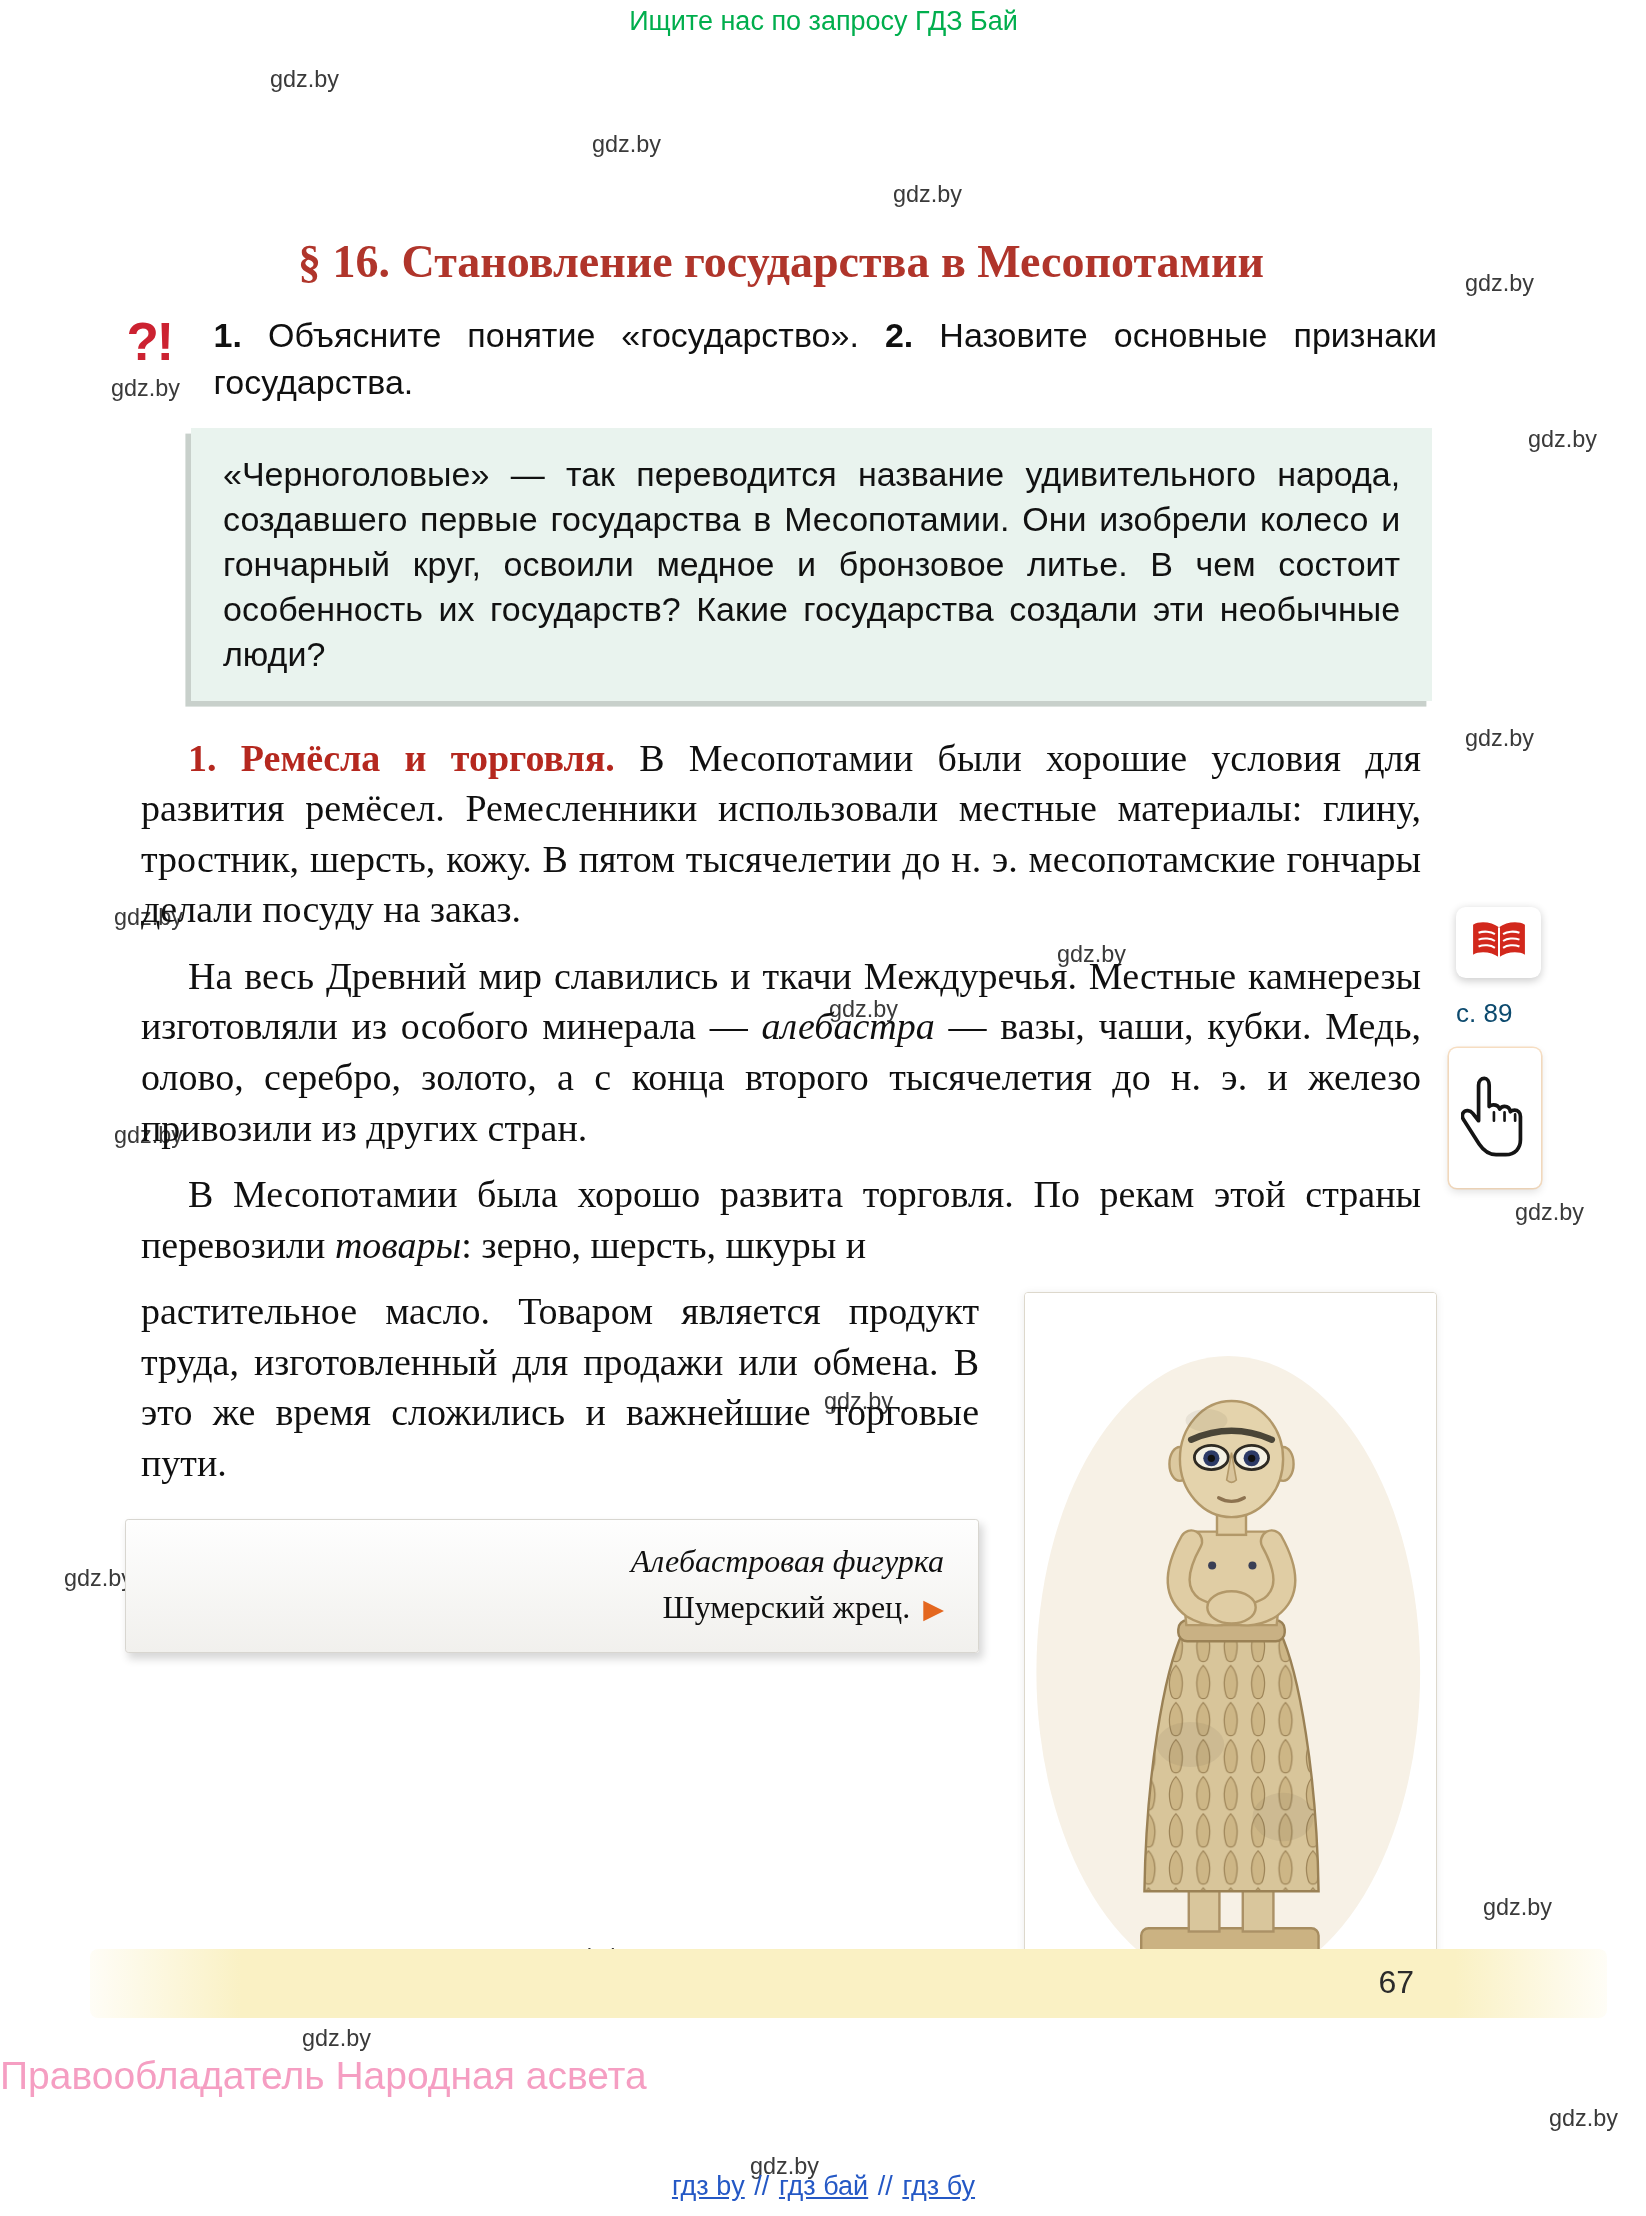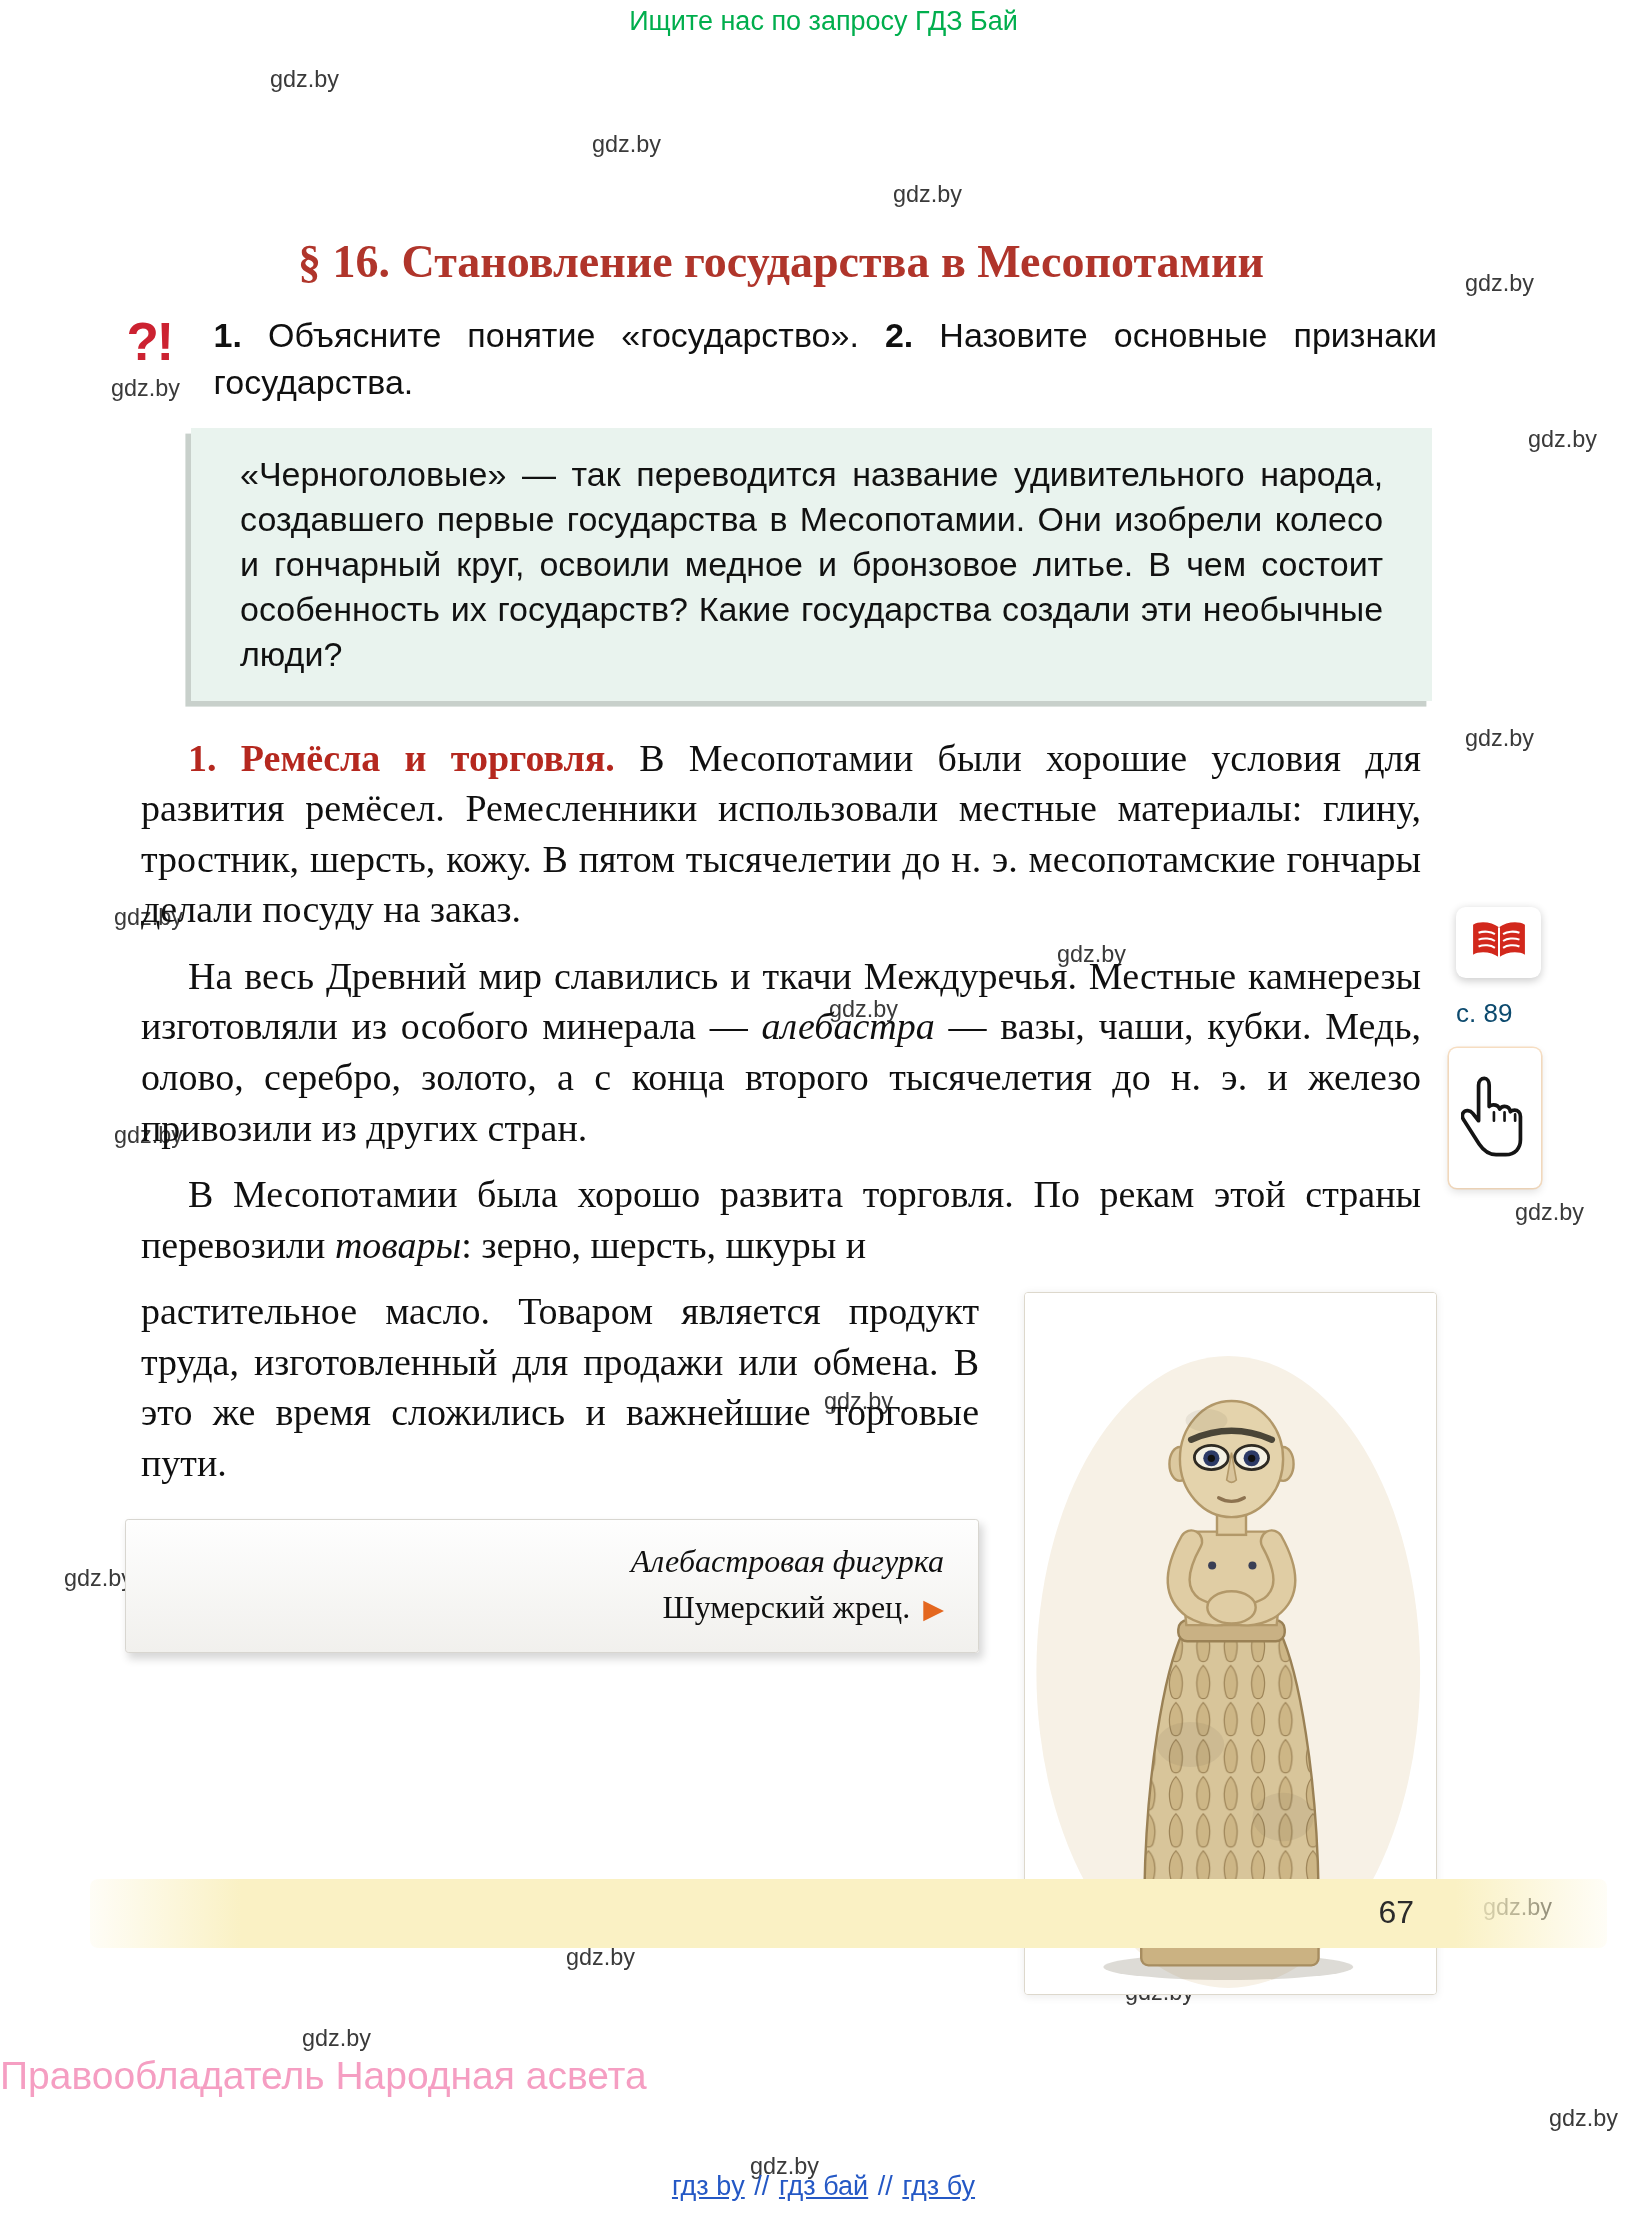--- a/index.html
+++ b/index.html
@@ -14,21 +14,21 @@
   
   .wm { position:absolute; font-family:"Liberation Sans","DejaVu Sans",sans-serif;
     font-size:23.4px; color:#3a3a3a; white-space:nowrap; }
   
   .column { position:absolute; left:125px; top:235px; width:1312px; }
   .title { margin:0 0 24px 0; text-align:center; font-size:46px; font-weight:bold; color:#b0352b; }
   .questions { display:flex; gap:24px; margin:0 0 22.6px 1.6px;
     font-family:"Liberation Sans","DejaVu Sans",sans-serif; font-size:34px; line-height:1.38; text-align:justify; }
   .q-marker { flex:0 0 63px; font-weight:bold; font-size:53px; line-height:1; color:#cc2231; letter-spacing:-2.4px; padding-top:3.2px; }
   .q-num { font-weight:bold; }
-  .intro-box { margin:0 4.8px 32px 66px; background:#e9f3ee; padding:24px 49px;
+  .intro-box { margin:0 4.8px 32px 66px; background:#e9f3ee; padding:24px 32px;
     font-family:"Liberation Sans","DejaVu Sans",sans-serif; font-size:34px; line-height:1.32;
     text-align:justify; box-shadow:-5.6px 5.6px 0 rgba(154,170,161,0.55); color:#111; }
   .body-p { margin:16px; font-size:38px; line-height:1.33; text-align:justify; text-indent:47px; }
   .body-p.noindent { text-indent:0; }
   .lead { color:#b5281f; font-weight:bold; }
   .wrap-zone { margin-top:0; }
   .figurine { float:right; width:413px; height:703px; margin:6.4px 0 0 45px;
     border:0.8px solid #ddd8cc; border-radius:4px; background:#fff;
     box-shadow:0 1.6px 8px rgba(0,0,0,0.08); overflow:hidden; }
   .caption-box { display:flow-root; margin-top:31px; padding:17.7px 34px 21px;
@@ -38,21 +38,21 @@
   .clear { clear:both; }
   
   .book-card { position:absolute; left:1456px; top:907px; width:85px; height:71px; background:#fff;
     border-radius:9.7px; box-shadow:0 2.4px 8px rgba(0,0,0,0.20); display:flex; align-items:center; justify-content:center; cursor:pointer; }
   .page-ref { position:absolute; left:1456px; top:998px; font-family:"Liberation Sans","DejaVu Sans",sans-serif;
     font-size:26px; color:#0c4a6e; }
   .hand-card { position:absolute; left:1449px; top:1048px; width:92px; height:140px; background:#fff;
     border-radius:8px; box-shadow:0 0 0 1.6px rgba(240,170,90,0.35), 0 3.2px 8px rgba(0,0,0,0.12);
     display:flex; align-items:center; justify-content:center; cursor:pointer; }
   
-  .page-band { position:absolute; left:90px; right:40px; top:1879px; height:69px; border-radius:8px;
+  .page-band { position:absolute; left:90px; right:40px; top:1949px; height:69px; border-radius:8px;
     background:linear-gradient(90deg, rgba(251,242,198,0.15), #faf1c4 10%, #faf1c4 90%, rgba(251,242,198,0.15)); }
   .page-number { position:absolute; right:193px; top:14.5px;
     font-family:"Liberation Sans","DejaVu Sans",sans-serif; font-size:32px; color:#2b2b2b; }
   .copyright { position:absolute; top:2054px; left:0; width:100%; text-align:left; color:#f59ec2;
     font-family:"Liberation Sans","DejaVu Sans",sans-serif; font-size:39px; }
   .footer-links { position:absolute; top:2171px; left:0; width:100%; text-align:center;
     font-family:"Liberation Sans","DejaVu Sans",sans-serif; font-size:27px; color:#2458c5; }
   .footer-links a { color:#2458c5; text-decoration:underline; cursor:pointer; margin:0 4.8px; }
   .footer-links .sep { color:#2458c5; margin:0 4.8px; }
 </style>

